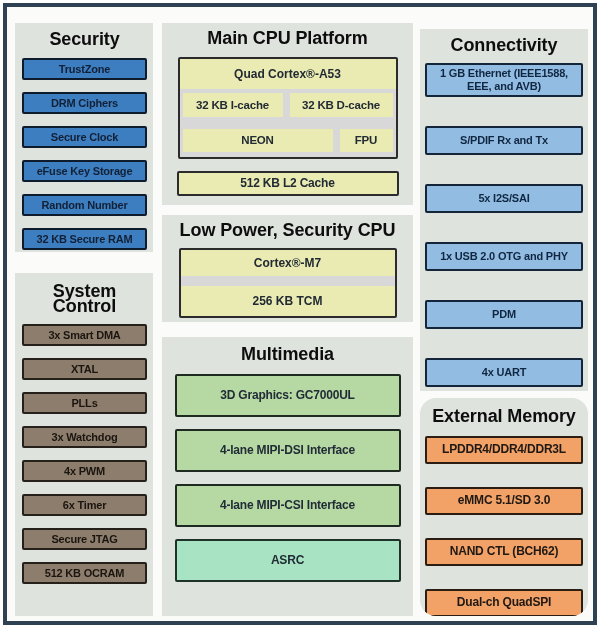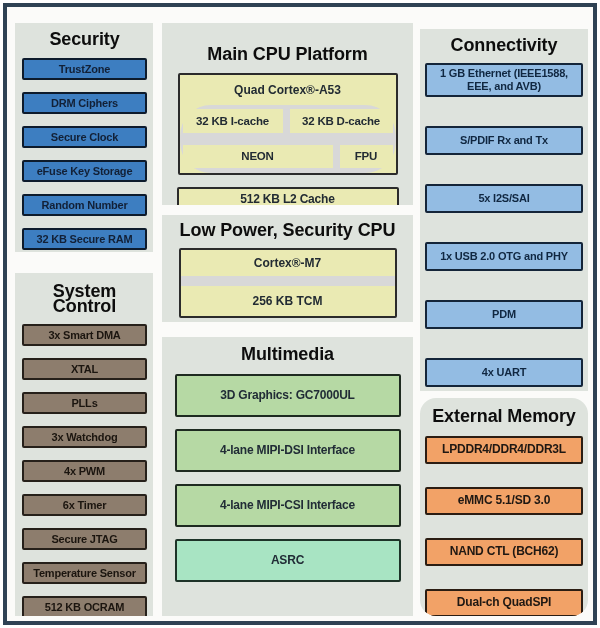--- a/index.html
+++ b/index.html
@@ -76,21 +76,21 @@
     height: 22px;
   }
   .box.brown {
     background: var(--system-brown, #8d7d6d);
     border-color: #26201a;
     color: #1b150f;
     height: 22px;
   }
 
   
-  .panel-main-cpu { height: 182px; margin-bottom: 10px; padding: 24px 0 0; }
+  .panel-main-cpu { height: 182px; margin-bottom: 10px; padding: 8px 0 0; }
   .panel-main-cpu .panel-title { margin-bottom: 11px; }
   .cpu-box {
     width: 220px;
     height: 102px;
     margin: 0 auto;
     border: 2px solid #2b2b2b;
     border-radius: 2px;
     background: var(--cpu-yellow, #eaeab3);
     display: flex;
     flex-direction: column;
@@ -105,21 +105,20 @@
     color: #222b33;
     flex-shrink: 0;
   }
   .cpu-grid {
     flex: 1;
     background: var(--divider-gray, #d8d8d8);
     padding: 4px 3px 5px;
     display: flex;
     flex-direction: column;
     gap: 12px;
-    border-radius: 31px;
   }
   .cpu-row { display: flex; gap: 7px; flex: 1; }
   .cell {
     background: var(--cpu-yellow, #eaeab3);
     display: flex;
     align-items: center;
     justify-content: center;
     font-weight: 700;
     font-size: 11.5px;
     letter-spacing: -0.2px;
@@ -219,21 +218,20 @@
       <section class="panel panel-system">
         <h3 class="panel-title">System Control</h3>
         <div class="stack">
             <div class="box brown">3x Smart DMA</div>
             <div class="box brown">XTAL</div>
             <div class="box brown">PLLs</div>
             <div class="box brown">3x Watchdog</div>
             <div class="box brown">4x PWM</div>
             <div class="box brown">6x Timer</div>
             <div class="box brown">Secure JTAG</div>
-            <div class="box brown">Temperature Sensor</div>
             <div class="box brown">512 KB OCRAM</div>
           </div>
       </section>
     </div>
 
     <div class="col col-center">
       <section class="panel panel-main-cpu">
         <h3 class="panel-title">Main CPU Platform</h3>
         <div class="cpu-box">
           <div class="cpu-title">Quad Cortex®-A53</div>

